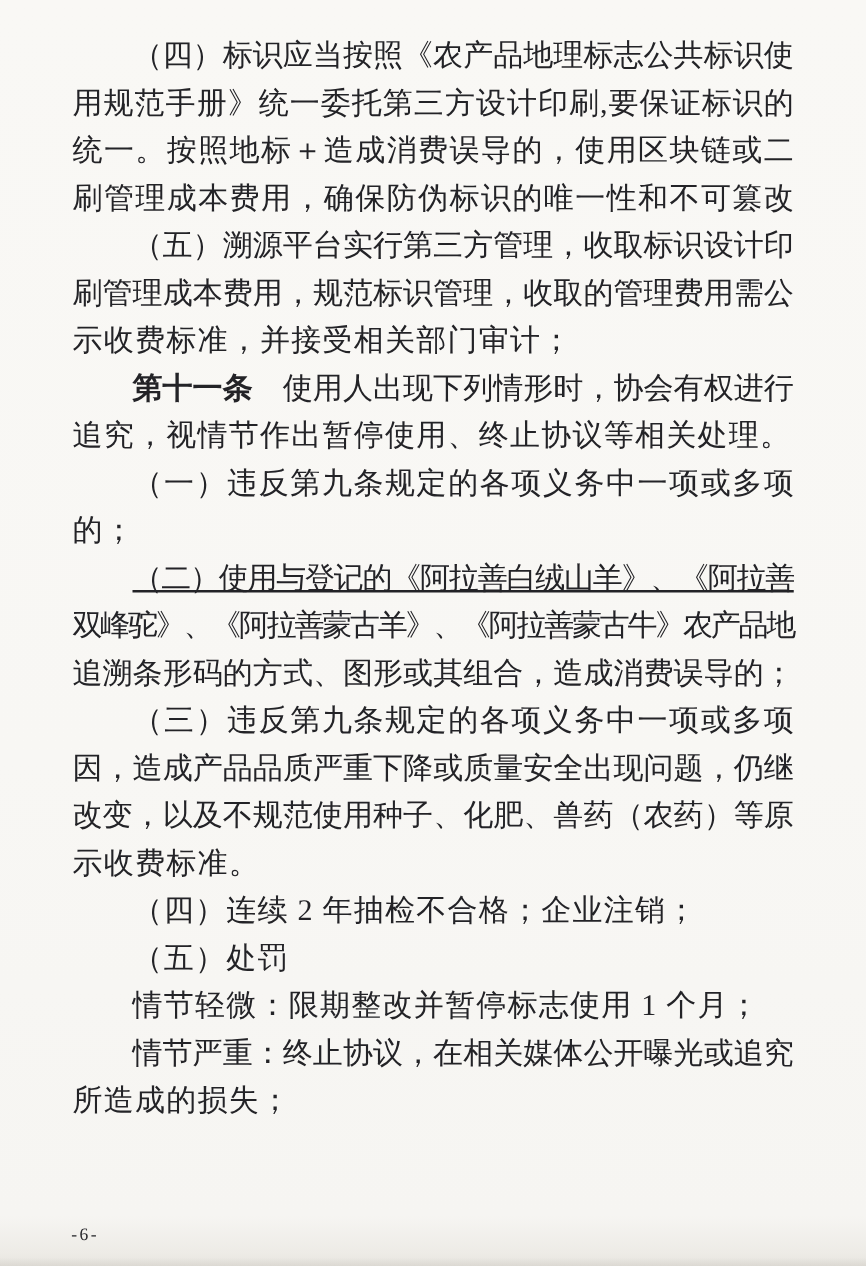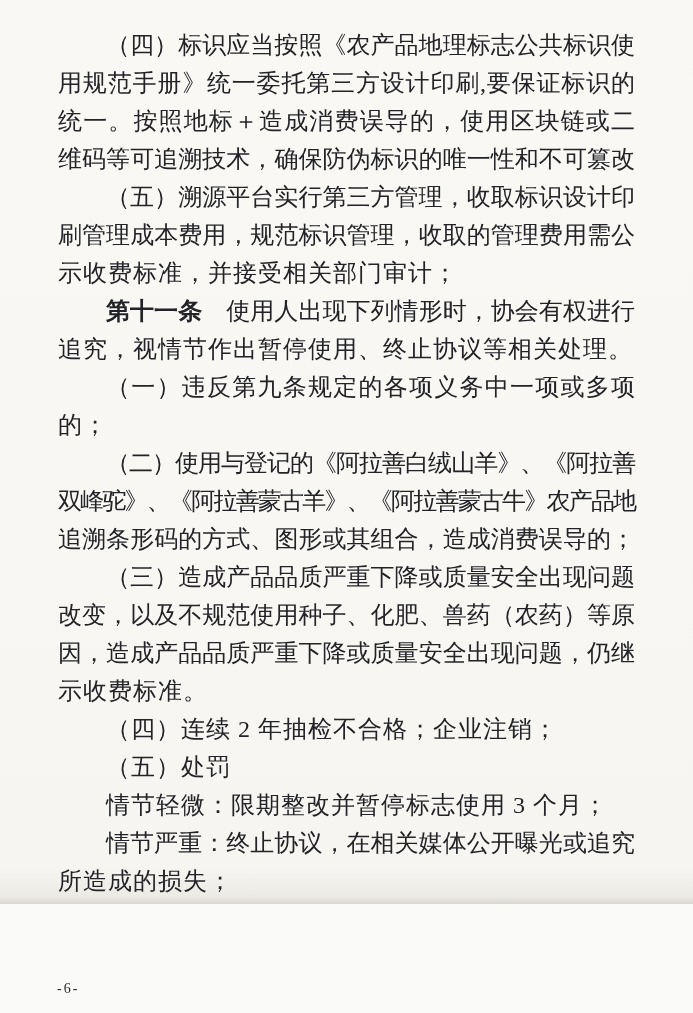--- a/index.html
+++ b/index.html
@@ -11,21 +11,21 @@
     width: 693px;
     height: 1013px;
     overflow: hidden;
     background: #fafaf8;
   }
   .page {
     position: absolute;
     top: 0;
     left: 0;
     width: 693px;
-    height: 904px;
+    height: 1013px;
     background: linear-gradient(180deg, #f9f8f5 0%, #f8f7f4 60%, #f6f5f2 96%, #edebe6 99%, #e7e5e0 100%);
     font-family: "Liberation Serif", "DejaVu Serif", serif;
     color: #232327;
   }
   .text-block {
     position: absolute;
     top: 26px;
     left: 58px;
     width: 577px;
   }
@@ -39,20 +39,21 @@
   .line.fill {
     letter-spacing: 0;
     text-align: justify;
     text-align-last: justify;
   }
   .line.indent {
     padding-left: 48px;
   }
   .line.t1 {
     letter-spacing: -1.2px;
+    text-decoration: underline;
   }
   .line.t2 {
     letter-spacing: -2.1px;
   }
   .bold-part {
     font-weight: bold;
   }
   .page-number {
     position: absolute;
     left: 57px;
@@ -72,37 +73,37 @@
   }
 </style>
 </head>
 <body>
 
 <div class="page">
   <div class="text-block">
     <div class="line fill indent">（四）标识应当按照《农产品地理标志公共标识使</div>
     <div class="line fill">用规范手册》统一委托第三方设计印刷,要保证标识的</div>
     <div class="line fill">统一。按照地标＋造成消费误导的，使用区块链或二</div>
-    <div class="line fill">维码等可追溯技术，确保防伪标识的唯一性和不可篡改</div>
+    <div class="line fill">刷管理成本费用，确保防伪标识的唯一性和不可篡改</div>
     <div class="line fill indent">（五）溯源平台实行第三方管理，收取标识设计印</div>
     <div class="line fill">刷管理成本费用，规范标识管理，收取的管理费用需公</div>
     <div class="line">示收费标准，并接受相关部门审计；</div>
     <div class="line fill indent"><span class="bold-part">第十一条</span><span>　使用人出现下列情形时，协会有权进行</span></div>
     <div class="line">追究，视情节作出暂停使用、终止协议等相关处理。</div>
     <div class="line fill indent">（一）违反第九条规定的各项义务中一项或多项</div>
     <div class="line">的；</div>
     <div class="line fill indent t1">（二）使用与登记的《阿拉善白绒山羊》、《阿拉善</div>
     <div class="line fill t2">双峰驼》、《阿拉善蒙古羊》、《阿拉善蒙古牛》农产品地</div>
     <div class="line fill">追溯条形码的方式、图形或其组合，造成消费误导的；</div>
-    <div class="line fill indent">（三）造成产品品质严重下降或质量安全出现问题</div>
+    <div class="line fill indent">（三）违反第九条规定的各项义务中一项或多项</div>
+    <div class="line fill">因，造成产品品质严重下降或质量安全出现问题，仍继</div>
     <div class="line fill">改变，以及不规范使用种子、化肥、兽药（农药）等原</div>
-    <div class="line fill">因，造成产品品质严重下降或质量安全出现问题，仍继</div>
     <div class="line">示收费标准。</div>
     <div class="line indent">（四）连续 2 年抽检不合格；企业注销；</div>
     <div class="line indent">（五）处罚</div>
-    <div class="line indent">情节轻微：限期整改并暂停标志使用 3 个月；</div>
+    <div class="line indent">情节轻微：限期整改并暂停标志使用 1 个月；</div>
     <div class="line fill indent">情节严重：终止协议，在相关媒体公开曝光或追究</div>
     <div class="line">所造成的损失；</div>
   </div>
 
   <div class="page-number">-6-</div>
   <div class="bottom-edge"></div>
 </div>
 
 </body></html>

